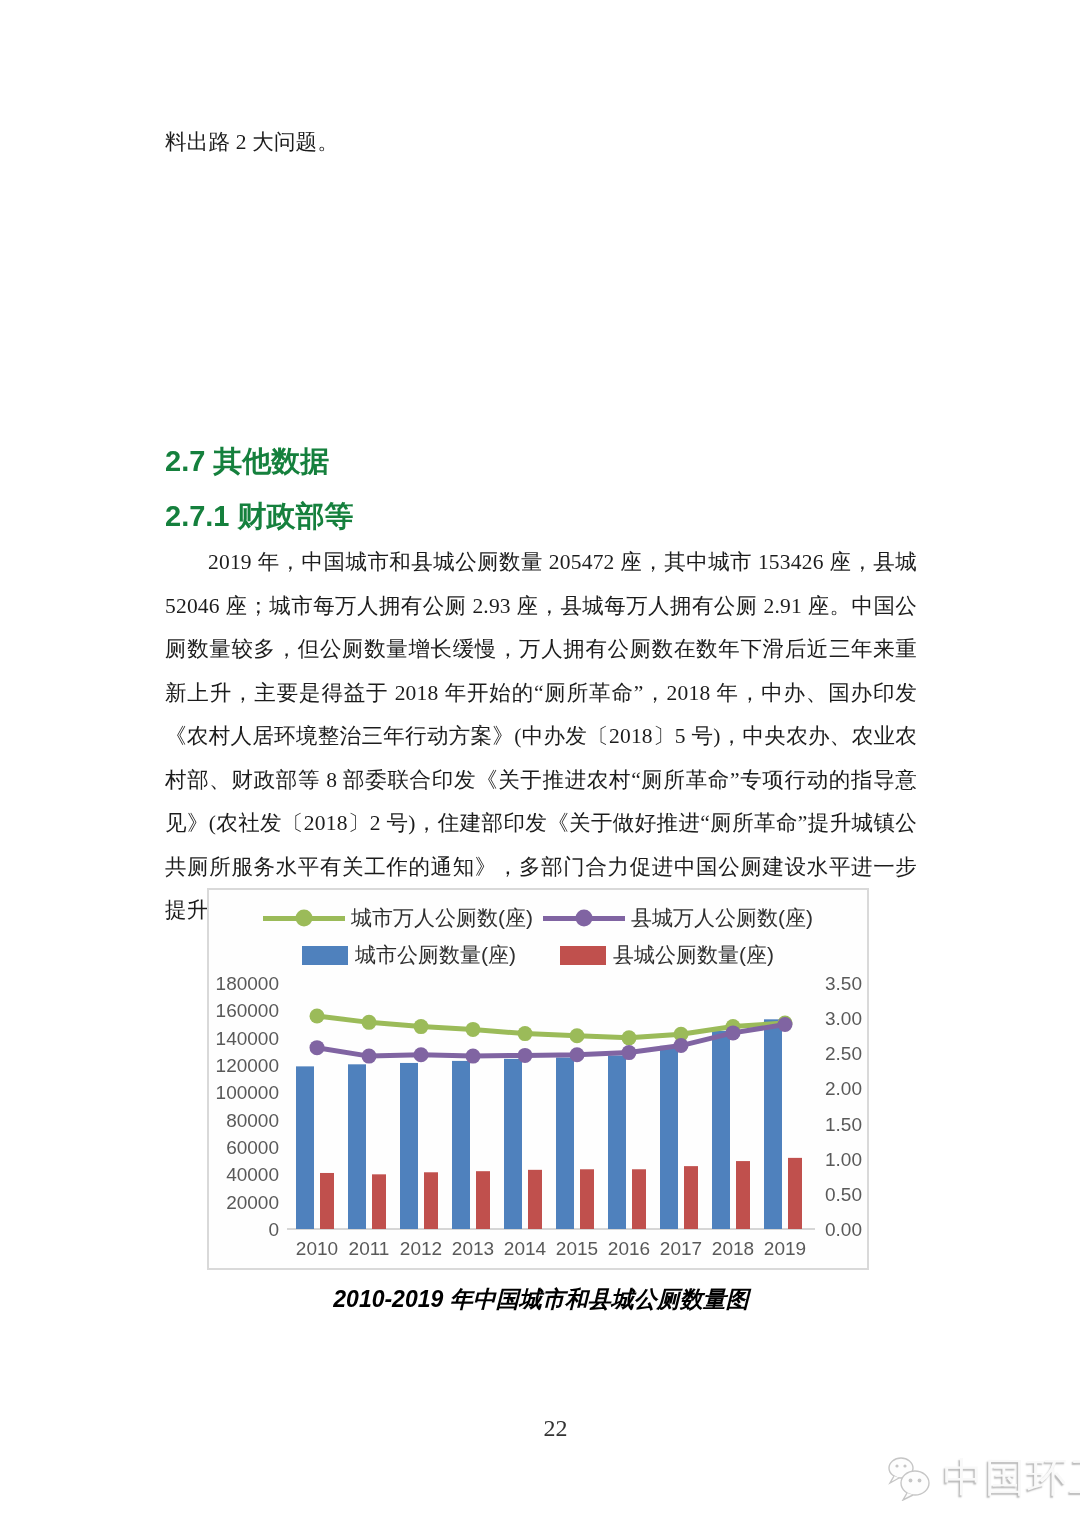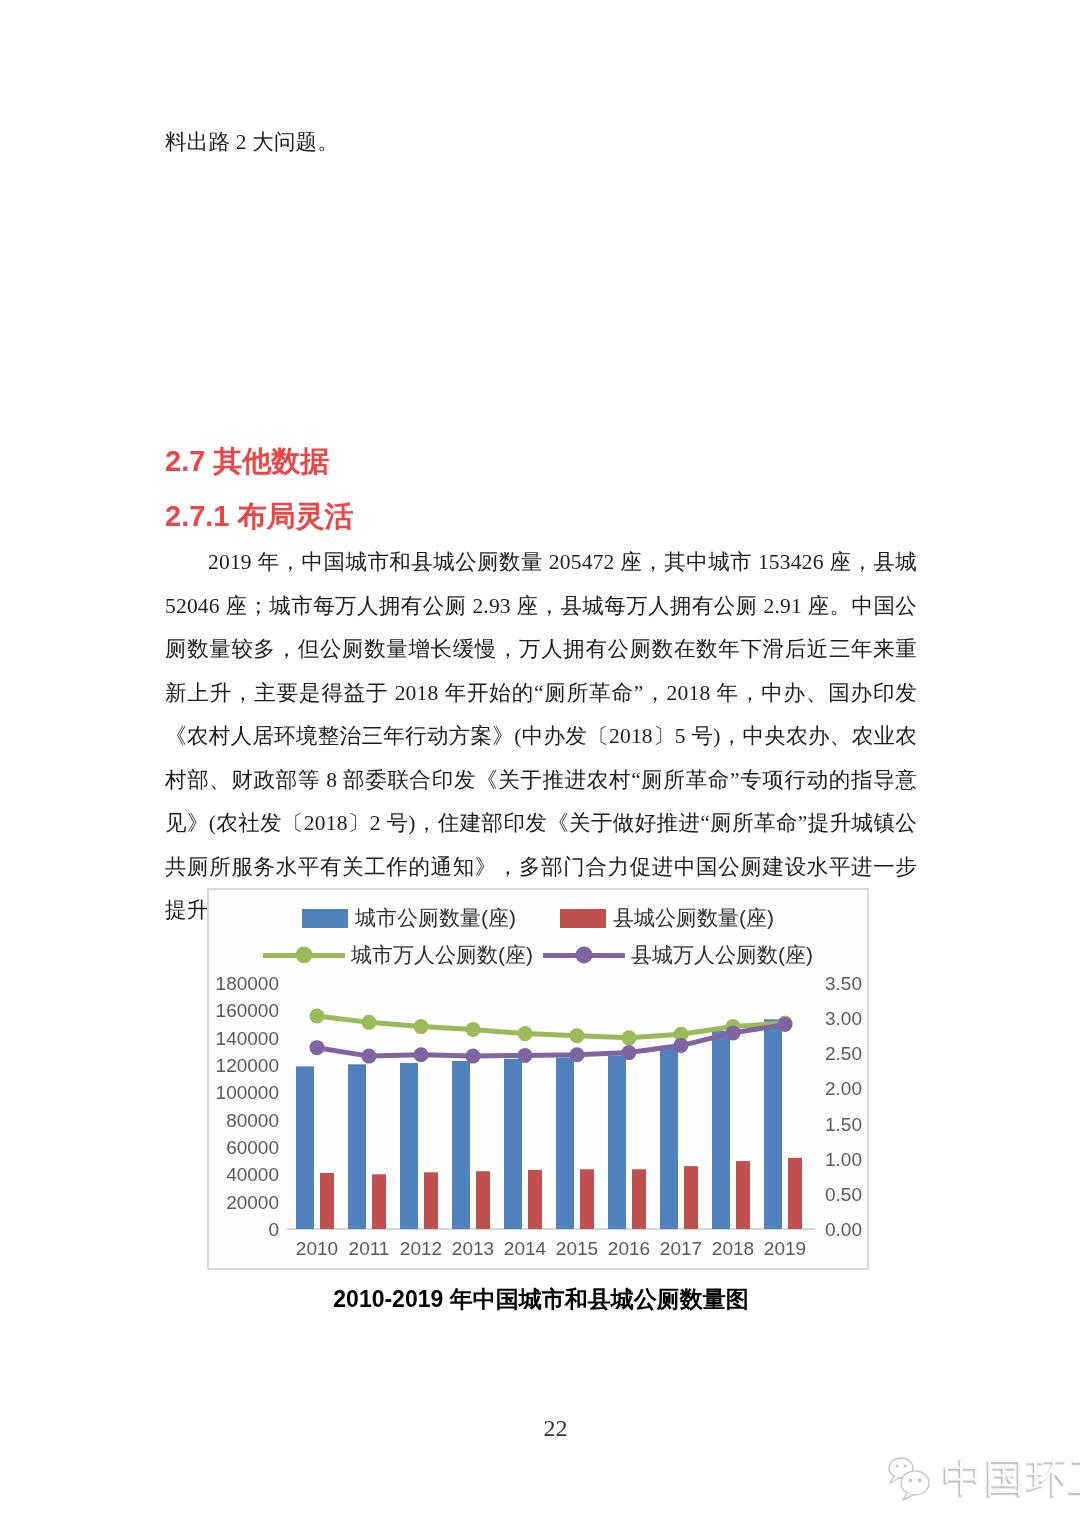--- a/index.html
+++ b/index.html
@@ -27,21 +27,21 @@
   .indent{ text-indent:2em; }
   .doc-heading{
     position:absolute;
     left:165px;
     width:752px;
     margin:0;
     font-family:"Liberation Sans", sans-serif;
     font-weight:700;
     font-size:29px;
     line-height:42px;
-    color:#ef4444;
+    color:#15803d;
   }
   .chart-box{
     position:absolute;
     left:207px;
     top:888px;
     width:662px;
     height:382px;
     border:2px solid #d9d9d9;
     background:#fefefe;
     box-sizing:border-box;
@@ -98,20 +98,21 @@
     left:165px;
     top:1282px;
     width:752px;
     margin:0;
     text-align:center;
     font-family:"Liberation Sans", sans-serif;
     font-weight:700;
     font-size:23px;
     line-height:34px;
     color:#000000;
+    font-style:italic;
   }
   .page-number{
     position:absolute;
     left:0; top:1415px;
     width:100%;
     text-align:center;
     font-size:24px;
     color:#333333;
   }
   .watermark{
@@ -134,48 +135,48 @@
 </head>
 <body>
 
 <div class="page">
 
   <p class="body-text" style="top:121px;">料出路 2 大问题。</p>
 
 
   <h2 class="doc-heading" style="top:440px;">2.7 其他数据</h2>
 
-  <h3 class="doc-heading" style="top:495px;">2.7.1 布局灵活</h3>
+  <h3 class="doc-heading" style="top:495px;">2.7.1 财政部等</h3>
 
   <p class="body-text indent" style="top:541px;">2019 年，中国城市和县城公厕数量 205472 座，其中城市 153426 座，县城 52046 座；城市每万人拥有公厕 2.93 座，县城每万人拥有公厕 2.91 座。中国公厕数量较多，但公厕数量增长缓慢，万人拥有公厕数在数年下滑后近三年来重新上升，主要是得益于 2018 年开始的“厕所革命”，2018 年，中办、国办印发《农村人居环境整治三年行动方案》(中办发〔2018〕5 号)，中央农办、农业农村部、财政部等 8 部委联合印发《关于推进农村“厕所革命”专项行动的指导意见》(农社发〔2018〕2 号)，住建部印发《关于做好推进“厕所革命”提升城镇公共厕所服务水平有关工作的通知》，多部门合力促进中国公厕建设水平进一步提升。</p>
 
   <div class="chart-box">
     <div class="legend">
-      <div class="legend-row bars" id="legend-row-bars">
-          <span class="legend-item">
-            <span class="swatch-bar" style="background: rgb(79, 129, 189);"></span>
-            <span class="legend-label">城市公厕数量(座)</span>
-          </span>
-          <span class="legend-item">
-            <span class="swatch-bar" style="background: rgb(192, 80, 77);"></span>
-            <span class="legend-label">县城公厕数量(座)</span>
-          </span>
-        </div>
       <div class="legend-row lines" id="legend-row-lines">
           <span class="legend-item">
             <span class="swatch-line" style="background: rgb(155, 187, 89);">
               <span class="swatch-dot" style="background: rgb(155, 187, 89);"></span>
             </span>
             <span class="legend-label">城市万人公厕数(座)</span>
           </span>
           <span class="legend-item">
             <span class="swatch-line" style="background: rgb(128, 100, 162);">
               <span class="swatch-dot" style="background: rgb(128, 100, 162);"></span>
             </span>
             <span class="legend-label">县城万人公厕数(座)</span>
+          </span>
+        </div>
+      <div class="legend-row bars" id="legend-row-bars">
+          <span class="legend-item">
+            <span class="swatch-bar" style="background: rgb(79, 129, 189);"></span>
+            <span class="legend-label">城市公厕数量(座)</span>
+          </span>
+          <span class="legend-item">
+            <span class="swatch-bar" style="background: rgb(192, 80, 77);"></span>
+            <span class="legend-label">县城公厕数量(座)</span>
           </span>
         </div>
     </div>
     <svg id="chart-plot" class="plot-svg" width="662" height="292" viewBox="0 0 662 292">
         <text x="70" y="260" text-anchor="end" class="axis-label">0</text>
         <text x="70" y="232.66666666666666" text-anchor="end" class="axis-label">20000</text>
         <text x="70" y="205.33333333333334" text-anchor="end" class="axis-label">40000</text>
         <text x="70" y="178" text-anchor="end" class="axis-label">60000</text>
         <text x="70" y="150.66666666666669" text-anchor="end" class="axis-label">80000</text>
         <text x="70" y="123.33333333333331" text-anchor="end" class="axis-label">100000</text>

